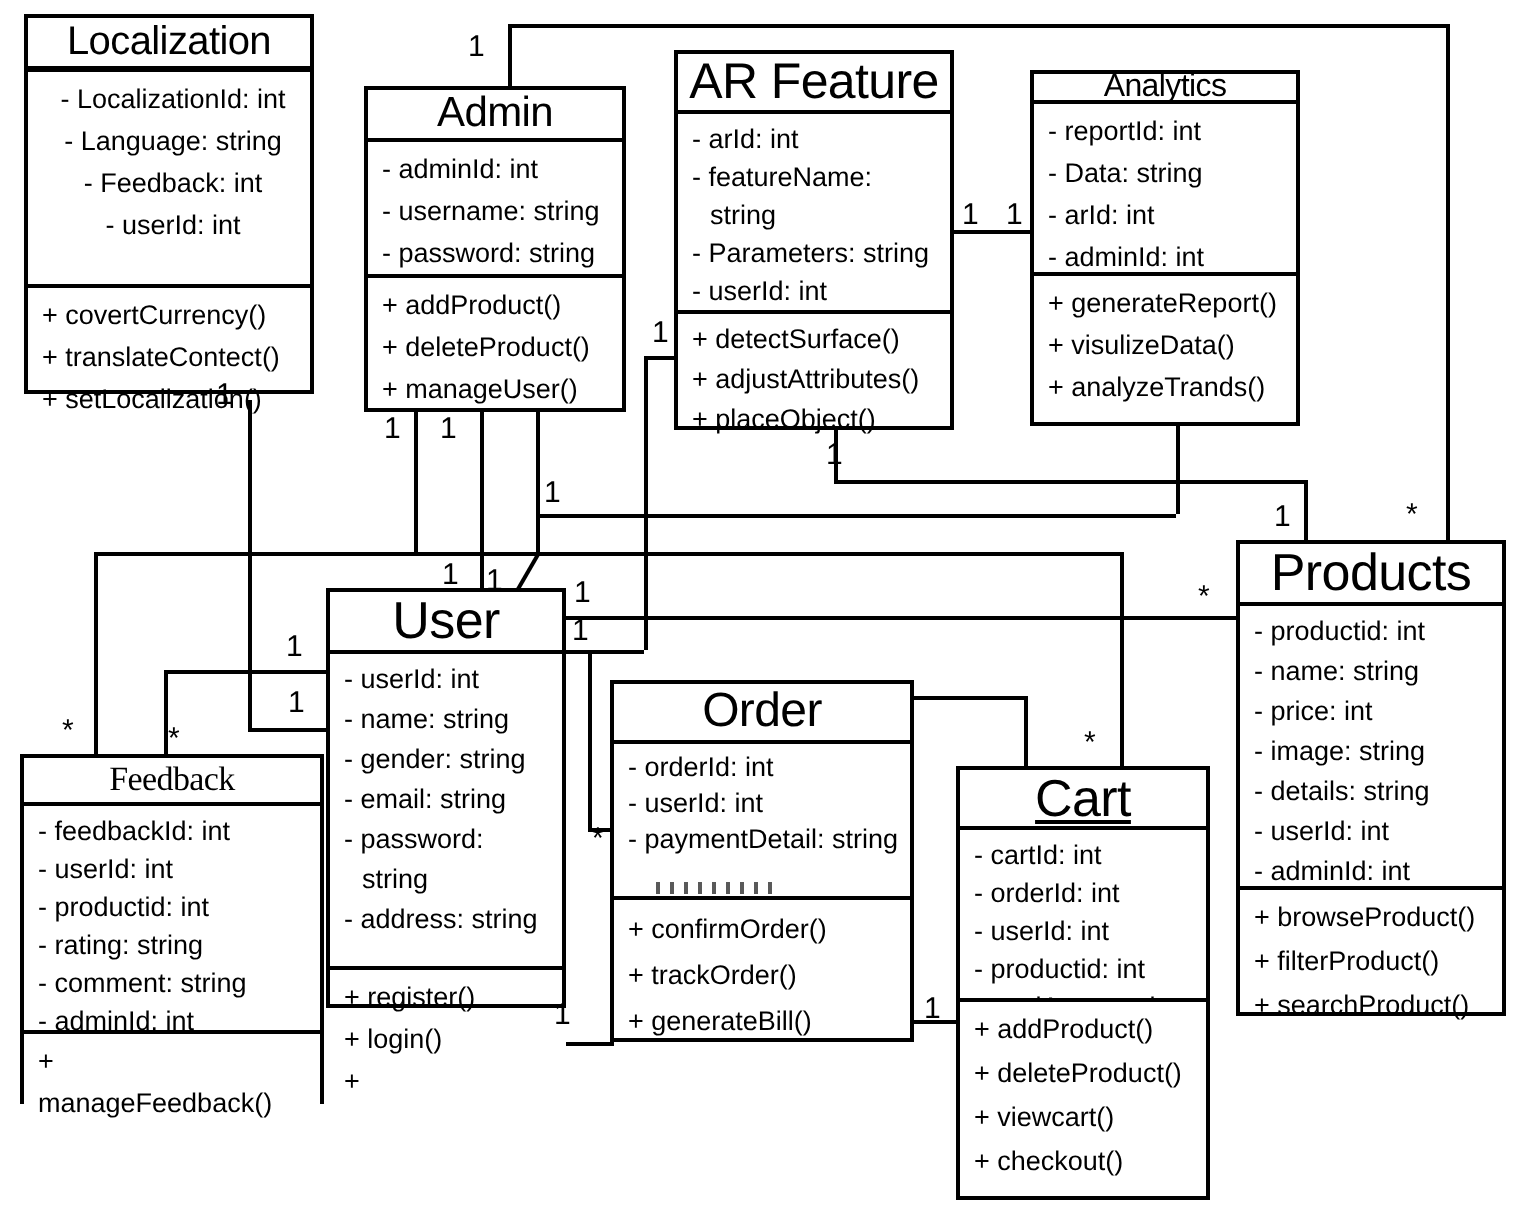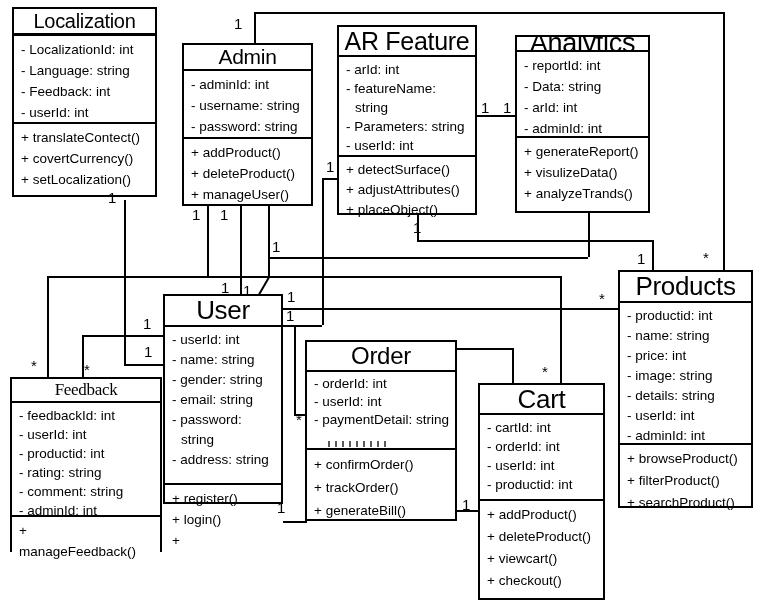--- a/index.html
+++ b/index.html
@@ -90,29 +90,29 @@
   <div class="ln h" style="left:294px;top:414px;width:13px;"></div>
 
   <div class="ln h" style="left:457px;top:348px;width:55px;"></div>
   <div class="ln v" style="left:512px;top:348px;height:35px;"></div>
 
   <div class="ln h" style="left:283px;top:521px;width:24px;"></div>
   <div class="ln h" style="left:457px;top:510px;width:21px;"></div>
 
   <div class="cls" style="left:12px;top:7px;width:145px;height:190px;--lh:21px;">
     <div class="ttl thick" style="height:27px;font-size:20px;">Localization</div>
-    <div class="sec attrs" style="height:88px;">
+    <div class="sec attrs" style="height:108px;text-align:center;">
         <div>- LocalizationId: int</div>
         <div>- Language: string</div>
         <div>- Feedback: int</div>
         <div>- userId: int</div>
       </div>
     <div class="sec">
+        <div>+ covertCurrency()</div>
         <div>+ translateContect()</div>
-        <div>+ covertCurrency()</div>
         <div>+ setLocalization()</div>
       </div>
   </div>
 
   <div class="cls" style="left:182px;top:43px;width:131px;height:163px;--lh:21px;">
     <div class="ttl" style="height:26px;font-size:21px;">Admin</div>
     <div class="sec attrs" style="height:68px;">
         <div>- adminId: int</div>
         <div>- username: string</div>
         <div>- password: string</div>
@@ -133,21 +133,21 @@
         <div>- userId: int</div>
       </div>
     <div class="sec" style="--lh:20px;">
         <div>+ detectSurface()</div>
         <div>+ adjustAttributes()</div>
         <div>+ placeObject()</div>
       </div>
   </div>
 
   <div class="cls" style="left:515px;top:35px;width:135px;height:178px;--lh:21px;">
-    <div class="ttl" style="height:15px;font-size:27px;">Analytics</div>
+    <div class="ttl" style="height:15px;font-size:16px;">Analytics</div>
     <div class="sec attrs" style="height:86px;">
         <div>- reportId: int</div>
         <div>- Data: string</div>
         <div>- arId: int</div>
         <div>- adminId: int</div>
       </div>
     <div class="sec">
         <div>+ generateReport()</div>
         <div>+ visulizeData()</div>
         <div>+ analyzeTrands()</div>
@@ -197,21 +197,21 @@
         <div>- paymentDetail: string</div>
       </div>
     <div class="sec" style="--lh:23px;">
         <div>+ confirmOrder()</div>
         <div>+ trackOrder()</div>
         <div>+ generateBill()</div>
       </div>
   </div>
 
   <div class="cls" style="left:478px;top:383px;width:127px;height:217px;--lh:19px;">
-    <div class="ttl" style="height:30px;font-size:26px;">Cart</div>
+    <div class="ttl" style="height:30px;font-size:26px;text-decoration:underline;">Cart</div>
     <div class="sec attrs" style="height:86px;">
         <div>- cartId: int</div>
         <div>- orderId: int</div>
         <div>- userId: int</div>
         <div>- productid: int</div>
         <div>- totalAmount: int</div>
       </div>
     <div class="sec" style="--lh:22px;">
         <div>+ addProduct()</div>
         <div>+ deleteProduct()</div>

